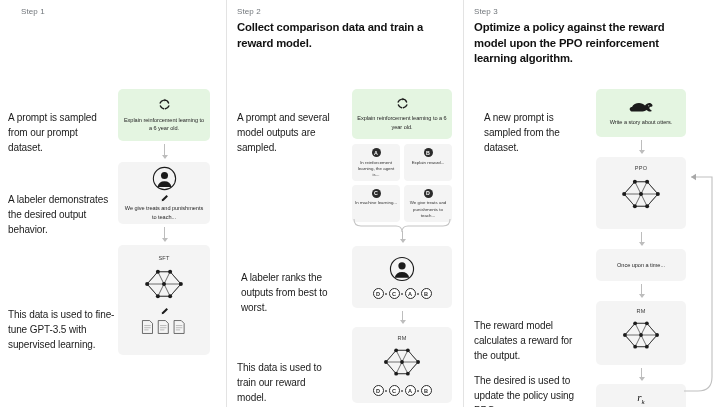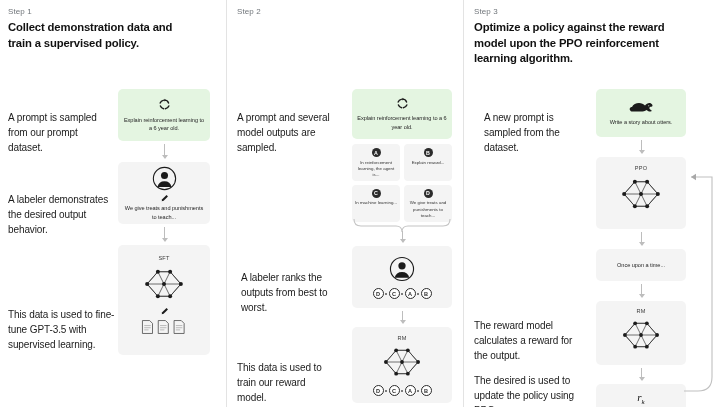--- a/index.html
+++ b/index.html
@@ -17,21 +17,21 @@
   }
   .column {
     position: relative;
     height: 407px;
     padding: 7px 0 0 0;
   }
   .col1 { width: 226px; }
   .col2 { width: 237px; border-left: 1px solid #e3e3e3; }
   .col3 { width: 257px; border-left: 1px solid #e3e3e3; }
 
-  .col-inner { position: relative; width: 100%; height: 100%; padding-left: 8px; }
+  .col-inner { position: relative; width: 100%; height: 100%; padding-left: 21px; }
   .col2 .col-inner, .col3 .col-inner { padding-left: 10px; }
 
   .step-label {
     font-size: 8px;
     color: #70757a;
     letter-spacing: .1px;
     margin-bottom: 4px;
   }
   .step-title {
     font-size: 11.3px;
@@ -123,21 +123,20 @@
   .formula sub { font-size: 7px; }
 </style>
 </head>
 <body>
 
 <div class="diagram">
 
   <div class="column col1">
     <div class="col-inner">
       <div class="step-label">Step 1</div>
-      <div class="step-title">Collect demonstration data and train a supervised policy.</div>
 
       <div class="caption" style="left:8px; top:80px; width:95px;">A prompt is sampled from our prompt dataset.</div>
       <div class="caption" style="left:8px; top:162px; width:105px;">A labeler demonstrates the desired output behavior.</div>
       <div class="caption" style="left:8px; top:277px; width:108px;">This data is used to fine-tune GPT-3.5 with supervised learning.</div>
 
       <div class="card green" style="position:absolute; left:118px; top:82px; width:92px; height:52px;">
         <span>
           <svg class="icon-svg" width="13" height="13" viewBox="0 0 24 24">
             <g fill="none" stroke="#1b1b1b" stroke-width="2.6" stroke-linecap="round">
               <path d="M19.5 9.2A8 8 0 0 0 12 4"></path>
@@ -207,20 +206,21 @@
             </g>
           </svg>
         </span>
       </div>
     </div>
   </div>
 
   <div class="column col2">
     <div class="col-inner">
       <div class="step-label">Step 2</div>
+      <div class="step-title">Collect comparison data and train a reward model.</div>
 
       <div class="caption" style="left:10px; top:80px; width:100px;">A prompt and several model outputs are sampled.</div>
       <div class="caption" style="left:14px; top:240px; width:105px;">A labeler ranks the outputs from best to worst.</div>
       <div class="caption" style="left:10px; top:330px; width:100px;">This data is used to train our reward model.</div>
 
       <div class="card green" style="position:absolute; left:125px; top:82px; width:100px; height:50px;">
         <span>
           <svg class="icon-svg" width="13" height="13" viewBox="0 0 24 24">
             <g fill="none" stroke="#1b1b1b" stroke-width="2.6" stroke-linecap="round">
               <path d="M19.5 9.2A8 8 0 0 0 12 4"></path>

